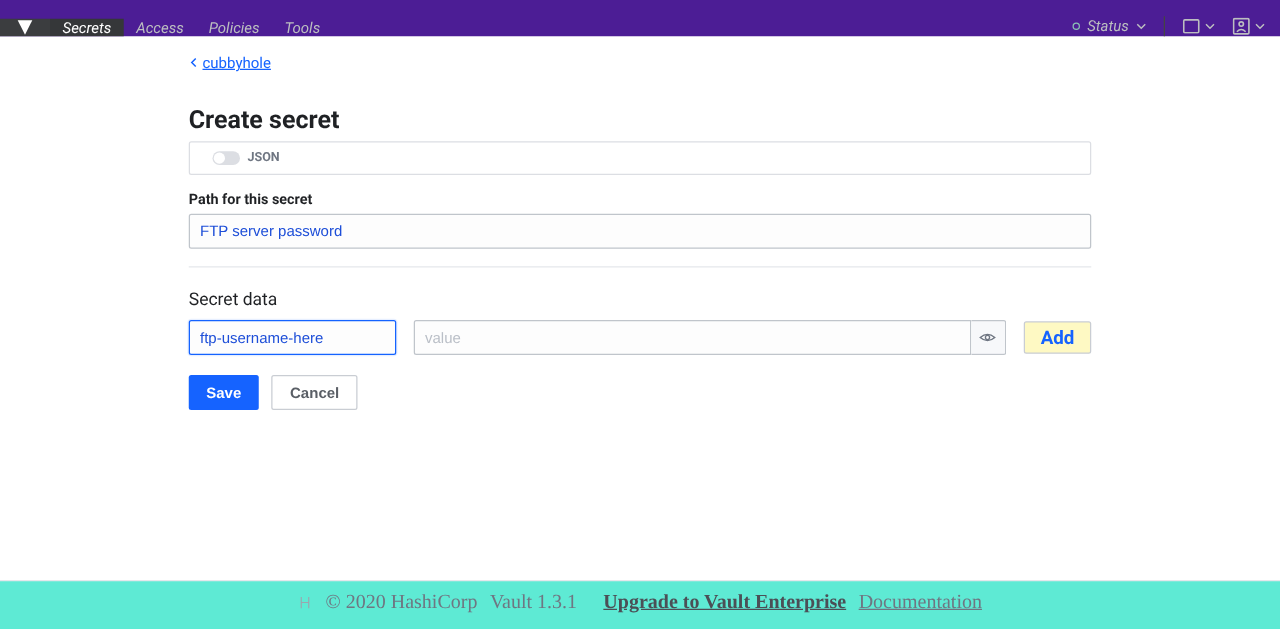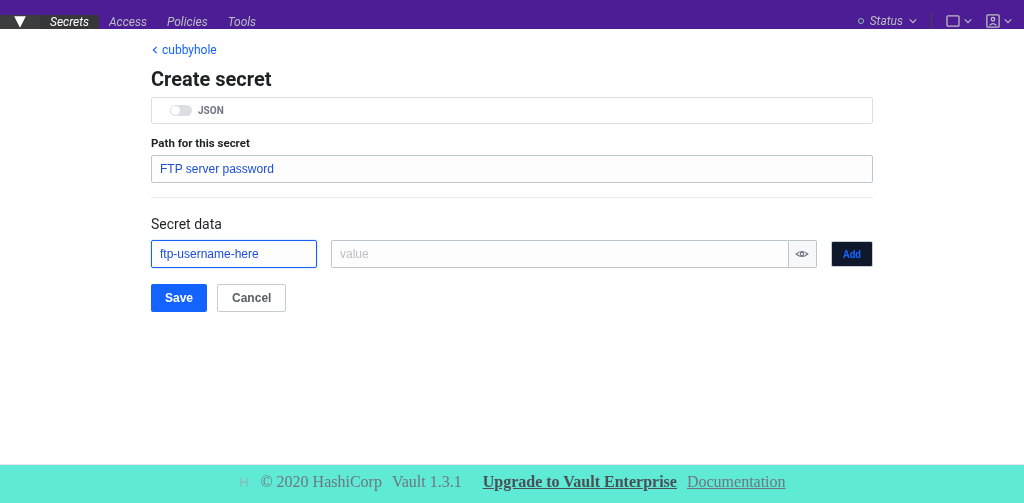--- a/index.html
+++ b/index.html
@@ -12,40 +12,40 @@
     .nav-item { padding: 0 10px; display: flex; align-items: center; font-size: 12px; cursor: pointer; }
     .nav-item.active { background: #353739; color: #fff; }
     .navbar-right { display: flex; align-items: center; gap: 14px; padding-right: 12px; }
     .status-item { display: flex; align-items: center; gap: 6px; font-size: 12px; cursor: pointer; }
     .status-dot { width: 6px; height: 6px; border: 1.5px solid #8bc1b5; border-radius: 50%; }
     .sep { width: 1px; height: 16px; background: #444; }
     .icon-item { display: flex; align-items: center; gap: 4px; cursor: pointer; }
     
     
     .container { max-width: 722px; margin: 0 auto; padding: 14px 0 60px; }
-    .breadcrumb { display: flex; align-items: center; gap: 3px; font-size: 12px; color: #1563ff; margin-bottom: 10px; }
+    .breadcrumb { display: flex; align-items: center; gap: 3px; font-size: 12px; color: #1563ff; margin-bottom: 26px; text-decoration: underline; }
     .page-title { font-size: 20px; font-weight: 700; margin-bottom: 6px; }
     
     .json-bar { border: 1px solid #dcdee3; border-radius: 2px; padding: 7px 18px; display: flex; align-items: center; gap: 6px; margin-bottom: 12px; }
     .toggle { width: 22px; height: 11px; border-radius: 6px; background: #dcdee3; position: relative; cursor: pointer; }
     .toggle-knob { width: 9px; height: 9px; border-radius: 50%; background: #fff; position: absolute; top: 1px; left: 1px; }
     .json-label { font-size: 10px; font-weight: 700; color: #6f7682; }
     
     .label { font-size: 11.5px; font-weight: 700; color: #1f2124; margin-bottom: 5px; display: block; }
     .text-input { width: 100%; border: 1px solid #c0c5cb; border-radius: 2px; padding: 6px 8px; font-size: 12px; color: #1d4ed8; background: #fdfdfd; }
     .text-input::placeholder { color: #babfc7; }
     .divider { border: none; border-top: 1px solid #e5e7eb; margin: 14px 0 10px; }
     
     .section-title { font-size: 14px; font-weight: 400; margin: 18px 0 8px; }
     .kv-row { display: flex; gap: 14px; align-items: center; margin-bottom: 16px; }
     .kv-key { width: 166px; border: 1px solid #1563ff; box-shadow: 0 0 0 1px rgba(21,99,255,0.1); }
     .kv-value-wrap { flex: 1; display: flex; align-items: stretch; }
     .kv-value { border-radius: 2px 0 0 2px; }
     .eye-btn { width: 30px; border: 1px solid #c0c5cb; border-left: none; border-radius: 0 2px 2px 0; background: #f7f8fa; display: flex; align-items: center; justify-content: center; cursor: pointer; }
-    .add-btn { width: 42px; height: 26px; border: 1px solid #c9cdd3; border-radius: 2px; background: #0f172a; color: #1563ff; font-size: 10px; font-weight: 700; cursor: pointer; display:flex; align-items:center; justify-content:center; }
+    .add-btn { width: 54px; height: 26px; border: 1px solid #c9cdd3; border-radius: 2px; background: #fef9c3; color: #1563ff; font-size: 15px; font-weight: 700; cursor: pointer; display:flex; align-items:center; justify-content:center; }
     
     .actions { display: flex; gap: 10px; margin-top: 6px; }
     .btn { border-radius: 2px; padding: 6px 14px; font-size: 12px; font-weight: 700; cursor: pointer; border: none; }
     .btn-primary { background: #1563ff; color: #fff; }
     .btn-secondary { background: #fff; color: #5a5f66; border: 1px solid #c9cdd3; }
     
     
     .footer { position: fixed; bottom: 0; left: 0; right: 0; border-top: 1px solid #e5e7eb; padding: 8px 0 12px; display: flex; align-items: center; justify-content: center; gap: 10px; font-size: 16px; color: #6f7682; background: #5eead4; font-family: Liberation Serif, serif; }
     .footer a { color: #6f7682; }
     .footer .upgrade { font-weight: 700; color: #4b4f56; margin-left: 11px; }

